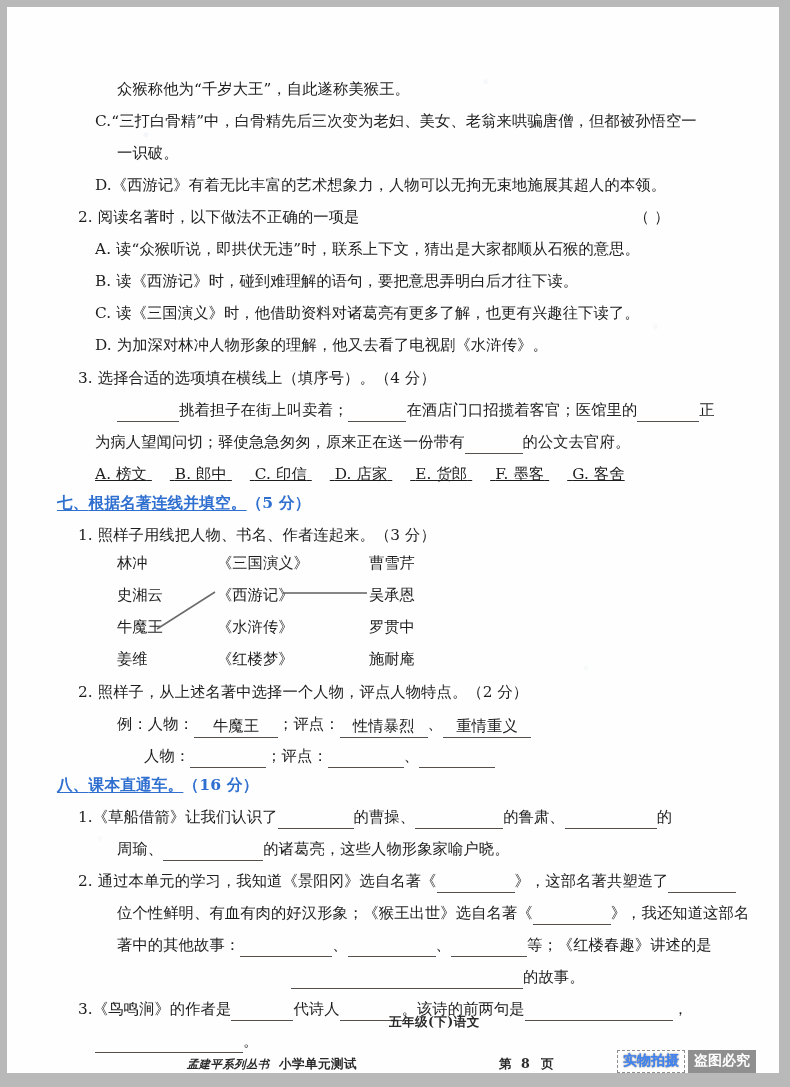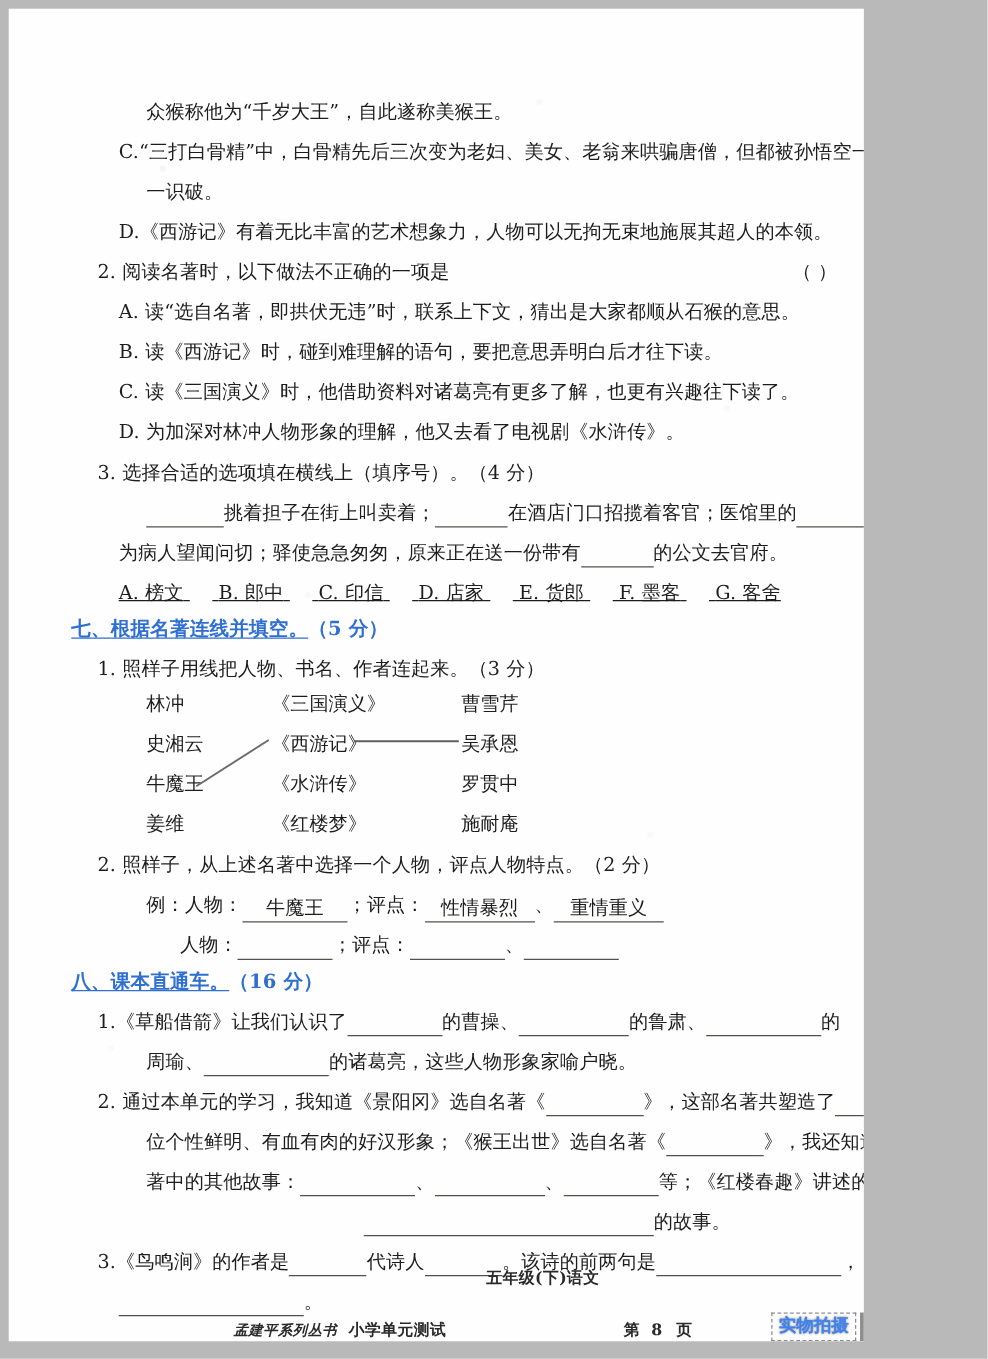--- a/index.html
+++ b/index.html
@@ -5,21 +5,21 @@
   html,body{margin:0;padding:0;}
   body{
     width:790px;height:1087px;
     background:#b9b9b9;
     font-family:"Liberation Serif","DejaVu Serif",serif;
     overflow:hidden;
   }
   .page{
     position:absolute;
     left:7px;top:7px;
-    width:684px;height:1066px;
+    width:772px;height:1066px;
     background:#fdfdfc;
     overflow:hidden;
   }
   .paper{
     position:absolute;
     left:0;top:0;right:0;bottom:0;
     background:#fefefe;
   }
   
   .grain{
@@ -115,21 +115,21 @@
   <div class="content">
 
     <div class="ln" style="left:110px;top:72px;">众猴称他为“千岁大王”，自此遂称美猴王。</div>
     <div class="ln" style="left:88px;top:104px;">C.“三打白骨精”中，白骨精先后三次变为老妇、美女、老翁来哄骗唐僧，但都被孙悟空一</div>
     <div class="ln" style="left:110px;top:136px;">一识破。</div>
     <div class="ln" style="left:88px;top:168px;">D.《西游记》有着无比丰富的艺术想象力，人物可以无拘无束地施展其超人的本领。</div>
 
     <div class="ln" style="left:71px;top:200px;">2. 阅读名著时，以下做法不正确的一项是</div>
     <div class="ln" style="left:627px;top:200px;">（        ）</div>
 
-    <div class="ln" style="left:88px;top:232px;">A. 读“选自名著，即拱伏无违”时，联系上下文，猜出是大家都顺从石猴的意思。</div>
+    <div class="ln" style="left:88px;top:232px;">A. 读“众猴听说，即拱伏无违”时，联系上下文，猜出是大家都顺从石猴的意思。</div>
     <div class="ln" style="left:88px;top:264px;">B. 读《西游记》时，碰到难理解的语句，要把意思弄明白后才往下读。</div>
     <div class="ln" style="left:88px;top:296px;">C. 读《三国演义》时，他借助资料对诸葛亮有更多了解，也更有兴趣往下读了。</div>
     <div class="ln" style="left:88px;top:328px;">D. 为加深对林冲人物形象的理解，他又去看了电视剧《水浒传》。</div>
 
     <div class="ln" style="left:71px;top:361px;">3. 选择合适的选项填在横线上（填序号）。（4 分）</div>
 
     <div class="ln" style="left:110px;top:393px;">
       <span class="blkf" style="width:62px;">&nbsp;</span><span>挑着担子在街上叫卖着；</span><span class="blkf" style="width:58px;">&nbsp;</span><span>在酒店门口招揽着客官；医馆里的</span><span class="blkf" style="width:62px;">&nbsp;</span><span>正</span>
     </div>
 

